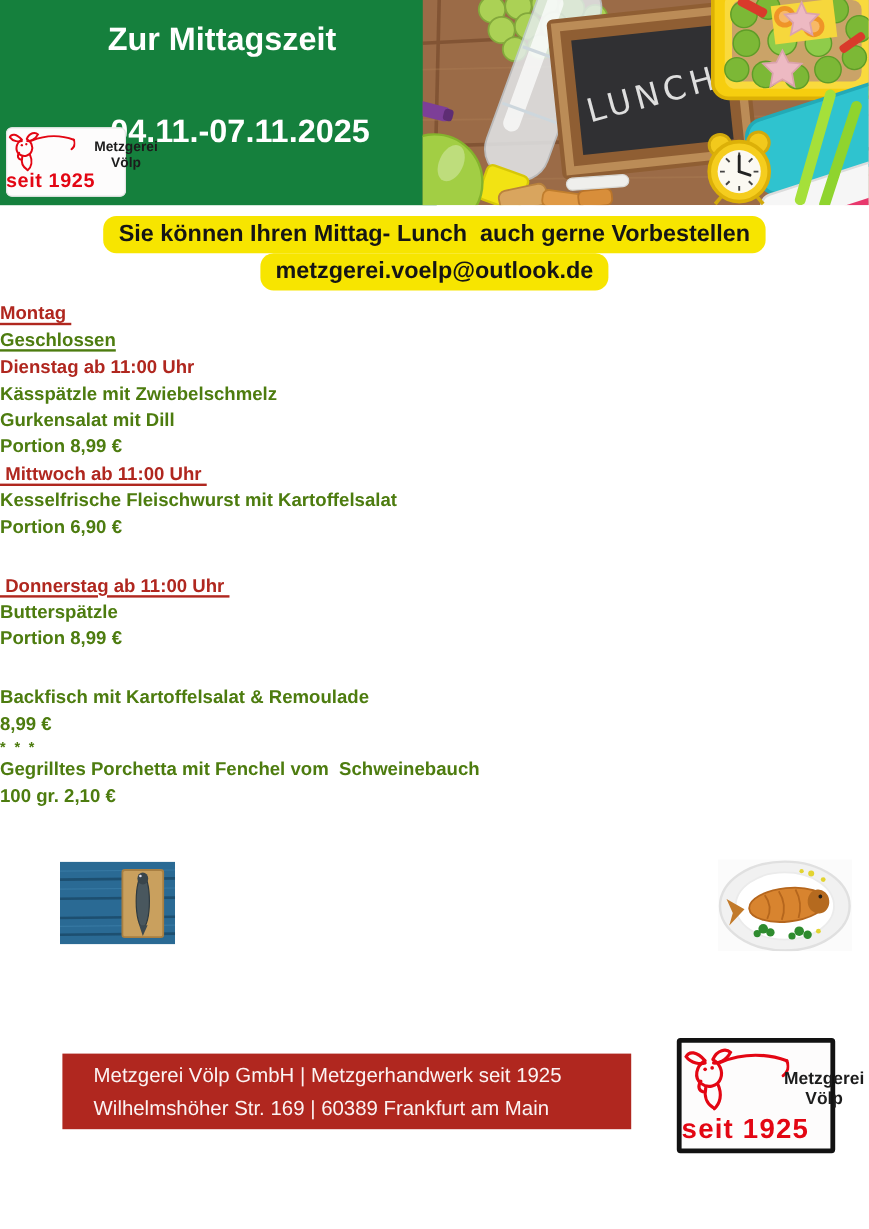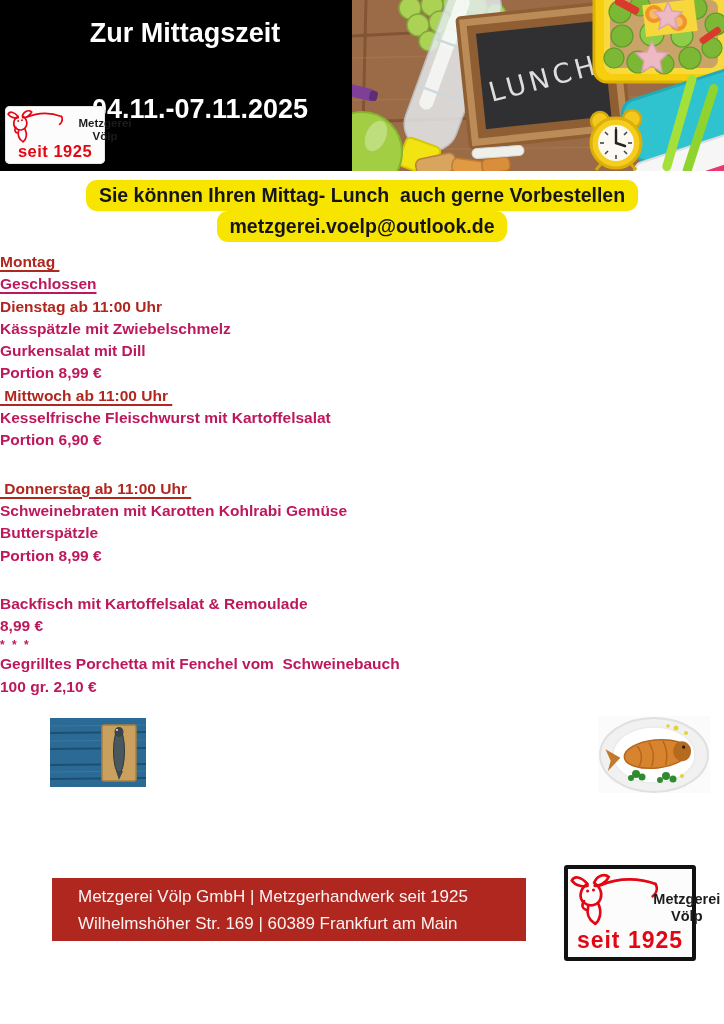--- a/index.html
+++ b/index.html
@@ -1,43 +1,43 @@
 <!DOCTYPE html>
 <html style="--red: #b0271f; --hl: #f7e500; --accent: #e30613;"><head>
 <meta charset="utf-8">
 <style>
   html,body{margin:0;padding:0;background:#fff;}
   body{width:724px;height:1024px;position:relative;overflow:hidden;
        font-family:"Liberation Sans",sans-serif;}
   
-  .hdr-banner{position:absolute;left:0;top:0;width:364px;height:171px;background:#000000;}
+  .hdr-banner{position:absolute;left:0;top:0;width:364px;height:171px;background:#15803d;}
   .hdr-text{position:absolute;left:30px;top:14px;width:310px;text-align:center;
             color:#fff;font-weight:700;font-size:27px;line-height:38px;white-space:pre;}
   .hdr-photo{position:absolute;left:352px;top:0;width:372px;height:171px;overflow:hidden;}
   
   .logo-box{position:absolute;background:#fdfcfc;}
   .logo-tl{left:5px;top:106px;width:100px;height:58px;border-radius:5px;box-shadow:0 0 0 1px #e5e5e5 inset;}
   .logo-br{left:564px;top:865px;width:124px;height:88px;border:4px solid #121212;border-radius:3px;}
   .logo-brand{position:absolute;color:#1c1c1c;font-weight:700;text-align:center;line-height:1.15;margin-left:32px;}
-  .logo-since{position:absolute;color:var(--accent);font-weight:700;text-align:center;width:100%;}
+  .logo-since{position:absolute;color:var(--accent);font-weight:700;width:100%;}
   .logo-tl .logo-brand{left:38%;top:11px;width:60%;font-size:11.5px;}
   .logo-tl .logo-since{bottom:3px;font-size:16.5px;letter-spacing:.5px;}
   .logo-br .logo-brand{left:42%;top:22px;width:56%;font-size:14.5px;}
   .logo-br .logo-since{bottom:3px;font-size:23px;letter-spacing:1px;}
   .cow-svg{position:absolute;left:2px;top:2px;}
   
   .preorder{position:absolute;left:0;top:180px;width:724px;display:flex;
             flex-direction:column;align-items:center;}
   .hl{background:var(--hl);color:#151515;font-weight:700;font-size:19.5px;
       line-height:23px;padding:4px 13px;border-radius:11px;white-space:pre;}
   
   .menu{position:absolute;left:0;top:251px;width:724px;display:flex;
         flex-direction:column;align-items:flex-start;}
   .menu-line{font-weight:700;font-size:15.5px;line-height:22.3px;min-height:22.3px;
-             color:#be185d;white-space:pre;}
+             color:#4d7c0f;white-space:pre;}
   .menu-line.day{color:var(--red);}
   .menu-line.day-u{color:var(--red);text-decoration:underline;
                    text-decoration-thickness:1.8px;text-underline-offset:3px;}
   .menu-line.blk-u{text-decoration:underline;text-decoration-thickness:1.8px;
                    text-underline-offset:3px;}
   .menu-line.stars{font-size:12px;line-height:16px;min-height:16px;letter-spacing:2px;}
   .menu-line.gap{height:26px;min-height:26px;}
   
   .mini{position:absolute;overflow:hidden;}
   .mini-left{left:50px;top:718px;width:96px;height:69px;}
@@ -231,21 +231,20 @@
     <div class="menu-line blk-u">Geschlossen</div>
     <div class="menu-line day">Dienstag ab 11:00 Uhr</div>
     <div class="menu-line item">Kässpätzle mit Zwiebelschmelz</div>
     <div class="menu-line item">Gurkensalat mit Dill</div>
     <div class="menu-line item">Portion 8,99 €</div>
     <div class="menu-line day-u"> Mittwoch ab 11:00 Uhr </div>
     <div class="menu-line item">Kesselfrische Fleischwurst mit Kartoffelsalat</div>
     <div class="menu-line item">Portion 6,90 €</div>
     <div class="menu-line gap"></div>
     <div class="menu-line day-u"> Donnerstag ab 11:00 Uhr </div>
-    <div class="menu-line item">Schweinebraten mit Karotten Kohlrabi Gemüse</div>
     <div class="menu-line item">Butterspätzle</div>
     <div class="menu-line item">Portion 8,99 €</div>
     <div class="menu-line gap"></div>
     <div class="menu-line item">Backfisch mit Kartoffelsalat &amp; Remoulade</div>
     <div class="menu-line item">8,99 €</div>
     <div class="menu-line stars">* * *</div>
     <div class="menu-line item">Gegrilltes Porchetta mit Fenchel vom  Schweinebauch</div>
     <div class="menu-line item">100 gr. 2,10 €</div>
   </div>
 

